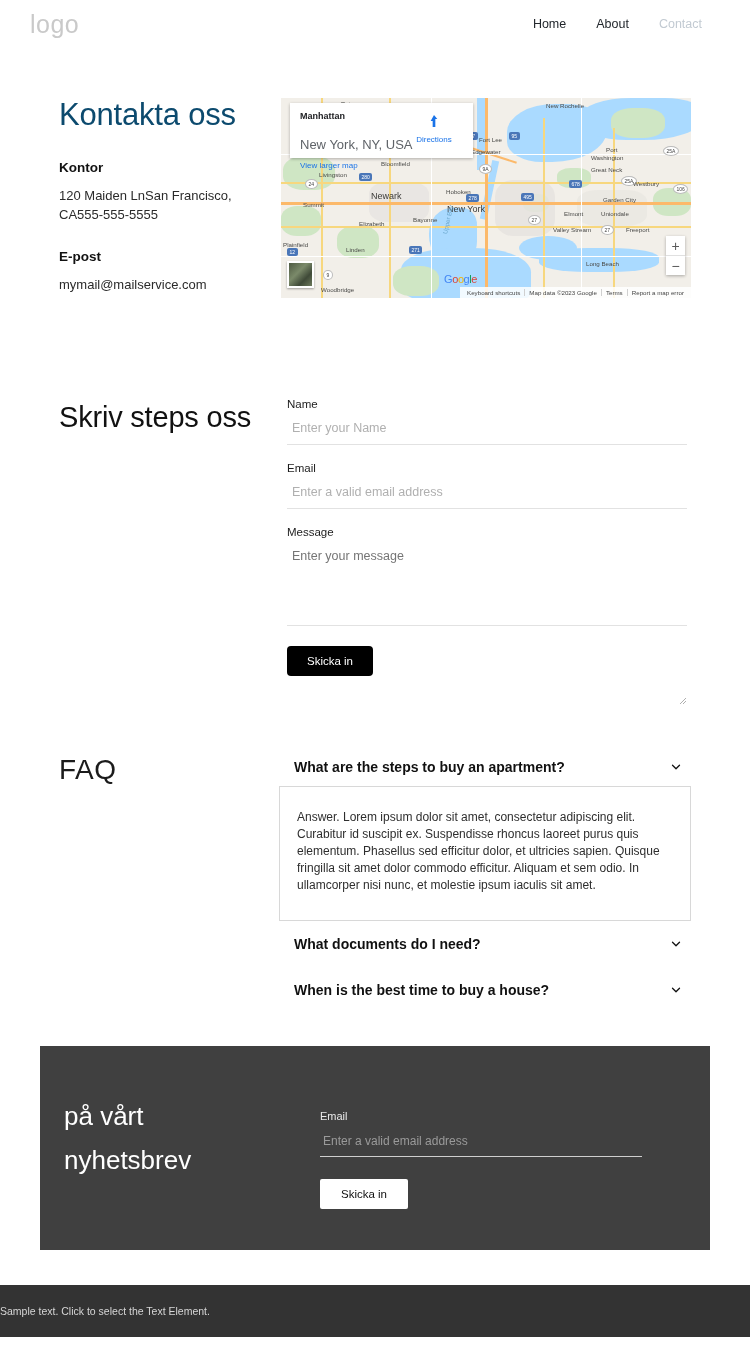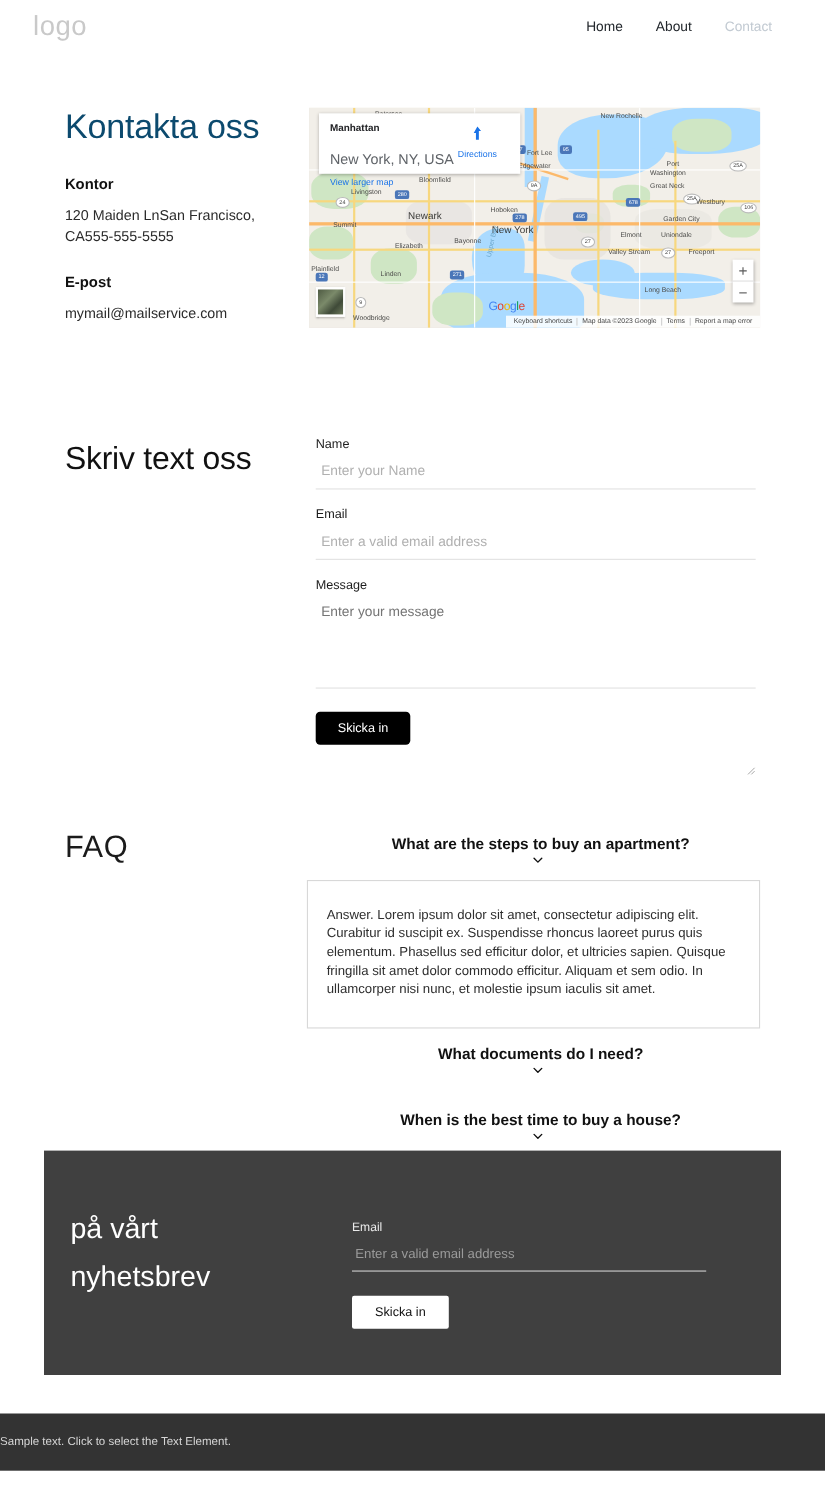--- a/index.html
+++ b/index.html
@@ -151,21 +151,20 @@
   
   .faq-sec { position:absolute; top:750px; left:0; width:750px; }
   .h1-faq {
     position:absolute; left:59px; top:4px;
     font-size:28px; font-weight:300; color:#1b1b1b; letter-spacing:0.5px;
   }
   .faq-list { position:absolute; left:279px; top:0; width:412px; }
   .faq-q {
     display:flex; align-items:center; justify-content:space-between;
     padding:9px 2px 9px 15px;
-    flex-direction:column;
   }
   .faq-q-text { font-size:14px; font-weight:700; color:#111; }
   .chev { width:14px; height:14px; margin-right:6px; }
   .faq-a {
     border:1px solid #d8d8d8; padding:22px 17px 26px 17px; margin-top:2px;
   }
   .faq-a p { font-size:12px; line-height:17px; color:#2e2e2e; }
 
   
   .news-sec {
@@ -331,21 +330,21 @@
       <div class="attrib">
         <span>Keyboard shortcuts</span>
         <span>Map data ©2023 Google</span>
         <span>Terms</span>
         <span>Report a map error</span>
       </div>
     </div>
   </section>
 
   <section class="write-sec">
-    <h2 class="h1-skriv">Skriv text oss</h2>
+    <h2 class="h1-skriv">Skriv steps oss</h2>
     <div class="form">
       <div class="field">
         <div class="field-label">Name</div>
         <input class="field-input" type="text" placeholder="Enter your Name" style="">
       </div>
       <div class="gap"></div>
       <div class="field">
         <div class="field-label">Email</div>
         <input class="field-input" type="email" placeholder="Enter a valid email address" style="">
       </div>

